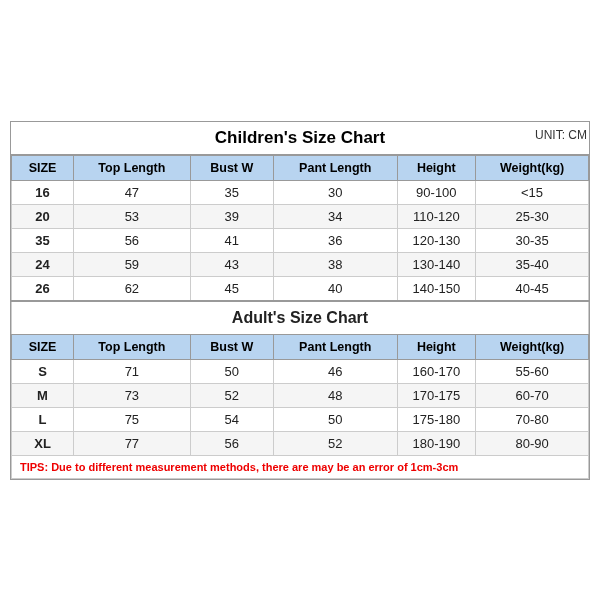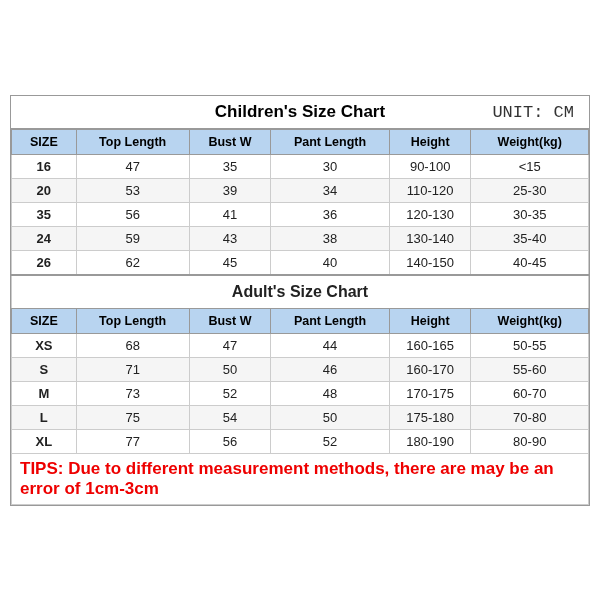--- a/index.html
+++ b/index.html
@@ -13,37 +13,36 @@
       align-items: center;
       justify-content: center;
     }
     .container {
       width: 580px;
       border: 1px solid #999;
       background: #fff;
     }
     .main-title-row {
       display: flex;
-      align-items: flex-end;
+      align-items: flex-start;
       justify-content: center;
       padding: 6px 10px;
       position: relative;
       border-bottom: 1px solid #999;
     }
     .main-title {
       font-size: 17px;
       font-weight: bold;
       color: #000;
     }
     .unit-label {
       position: absolute;
-      right: 15px;
-      font-size: 17px;
+      right: 2px;
+      font-size: 12px;
       color: #333;
-      font-family: Liberation Mono, monospace;
     }
     table {
       width: 100%;
       border-collapse: collapse;
     }
     th {
       background-color: #b8d4f0;
       border: 1px solid #999;
       padding: 5px 8px;
       text-align: center;
@@ -71,21 +70,21 @@
       border-bottom: 1px solid #999;
     }
     tr:nth-child(even) td {
       background-color: #f5f5f5;
     }
     tr:nth-child(odd) td {
       background-color: #fff;
     }
     .tips-row td {
       color: #e00;
-      font-size: 17px;
+      font-size: 11px;
       padding: 5px 8px;
       text-align: left;
       background: #fff;
       border-top: 1px solid #ccc;
     }
   </style>
 </head>
 <body>
 
 <div class="container">
@@ -153,28 +152,20 @@
       <tr>
         <th>SIZE</th>
         <th>Top Length</th>
         <th>Bust W</th>
         <th>Pant Length</th>
         <th>Height</th>
         <th>Weight(kg)</th>
       </tr>
     </tbody>
     <tbody id="adult-tbody">
-    <tr>
-          <td>XS</td>
-          <td>68</td>
-          <td>47</td>
-          <td>44</td>
-          <td>160-165</td>
-          <td>50-55</td>
-        </tr>
         <tr>
           <td>S</td>
           <td>71</td>
           <td>50</td>
           <td>46</td>
           <td>160-170</td>
           <td>55-60</td>
         </tr>
         <tr>
           <td>M</td>

